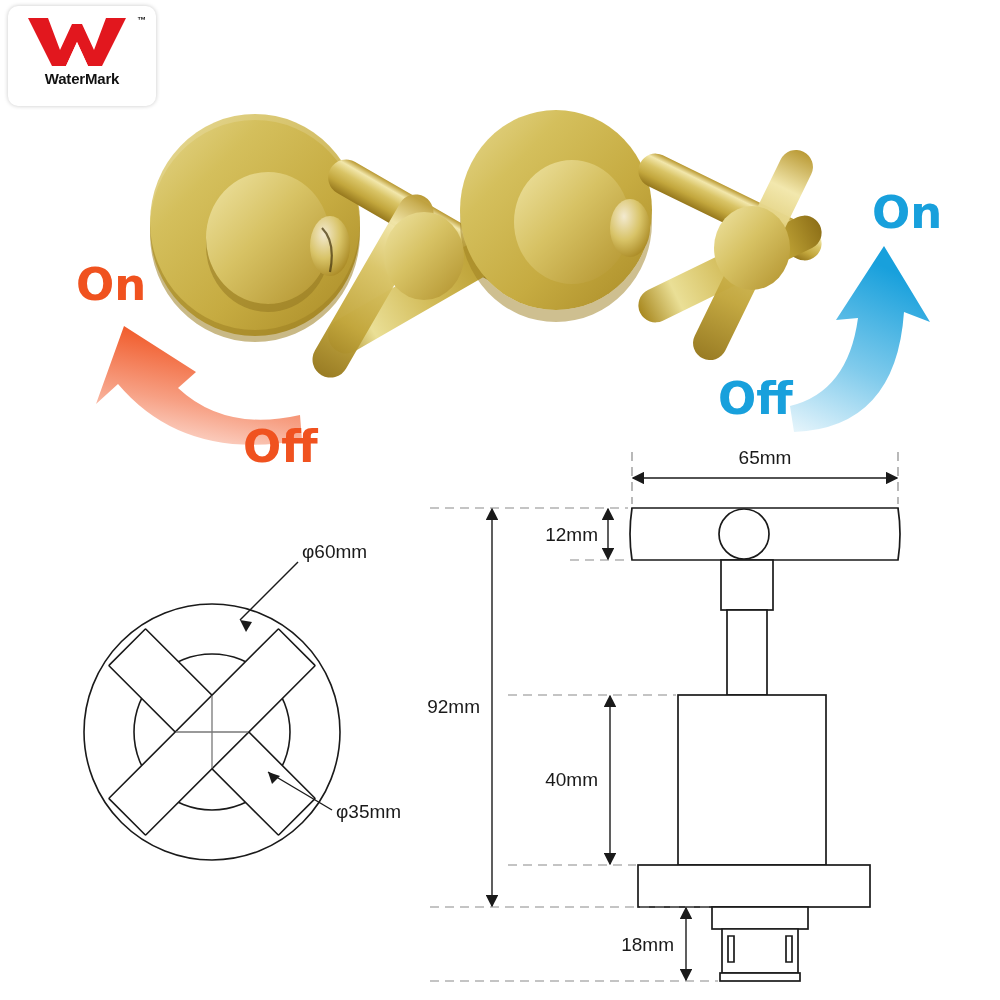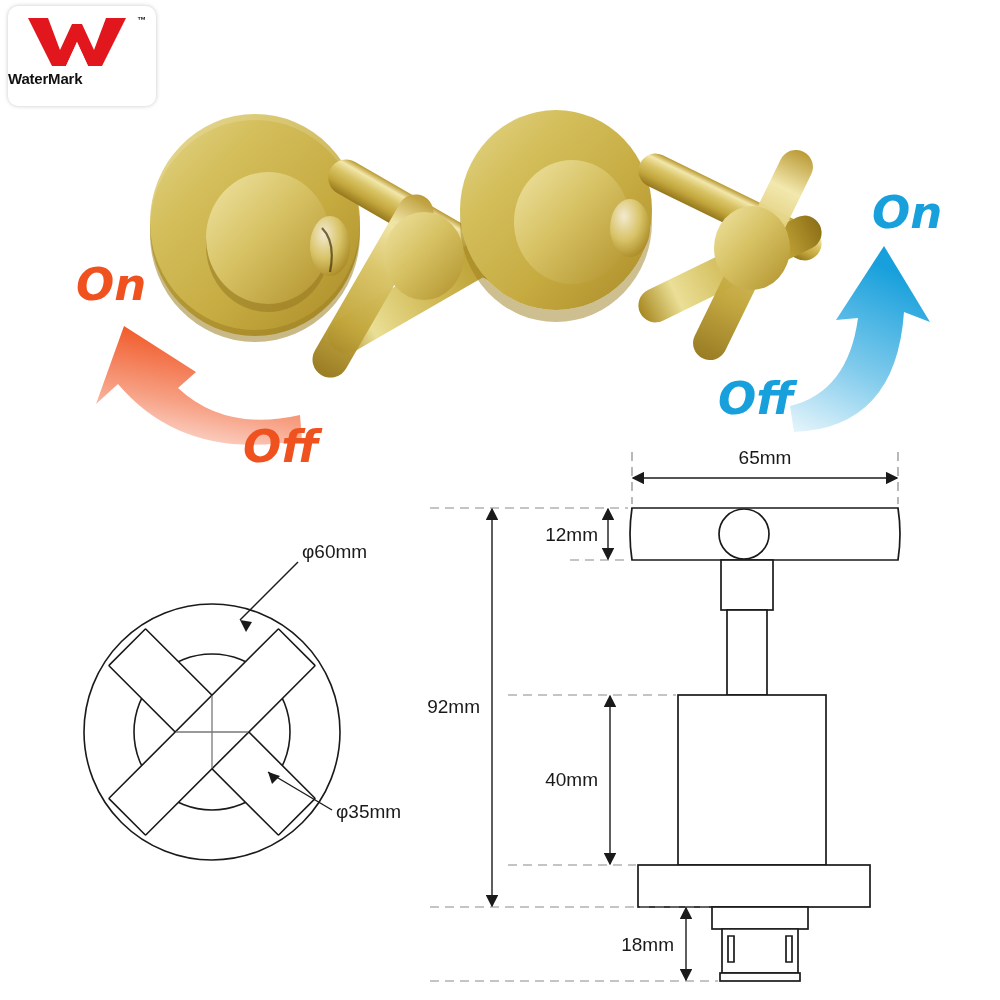--- a/index.html
+++ b/index.html
@@ -18,30 +18,30 @@
     background:#ffffff;border-radius:10px;
     box-shadow:0 0 4px rgba(0,0,0,.22);
     overflow:hidden;
   }
   .logo-mark{position:absolute;left:18px;top:10px;width:112px;height:52px;}
   .logo-tm{
     position:absolute;right:10px;top:9px;
     font-size:9px;color:#111;font-weight:bold;letter-spacing:0;
   }
   .logo-text{
-    position:absolute;left:0;right:0;top:64px;text-align:left;
+    position:absolute;left:0;right:0;top:64px;text-align:center;
     font-size:15px;font-weight:bold;color:#111;letter-spacing:-.2px;
   }
 
   
   .photo{position:absolute;left:0;top:0;width:1000px;height:500px;}
 
   
   .tag{
-    position:absolute;font-style:italic;font-weight:bold;
+    position:absolute;font-weight:bold;
     font-family:"DejaVu Sans", sans-serif;
     white-space:nowrap;line-height:1;
   }
   .tag-on-l{left:76px;top:262px;font-size:45px;color:#f0521f;}
   .tag-off-l{left:243px;top:424px;font-size:45px;color:#f0521f;}
   .tag-on-r{left:872px;top:190px;font-size:45px;color:#18a0dc;}
   .tag-off-r{left:718px;top:376px;font-size:45px;color:#18a0dc;}
 
   
   .dwg{position:absolute;}

